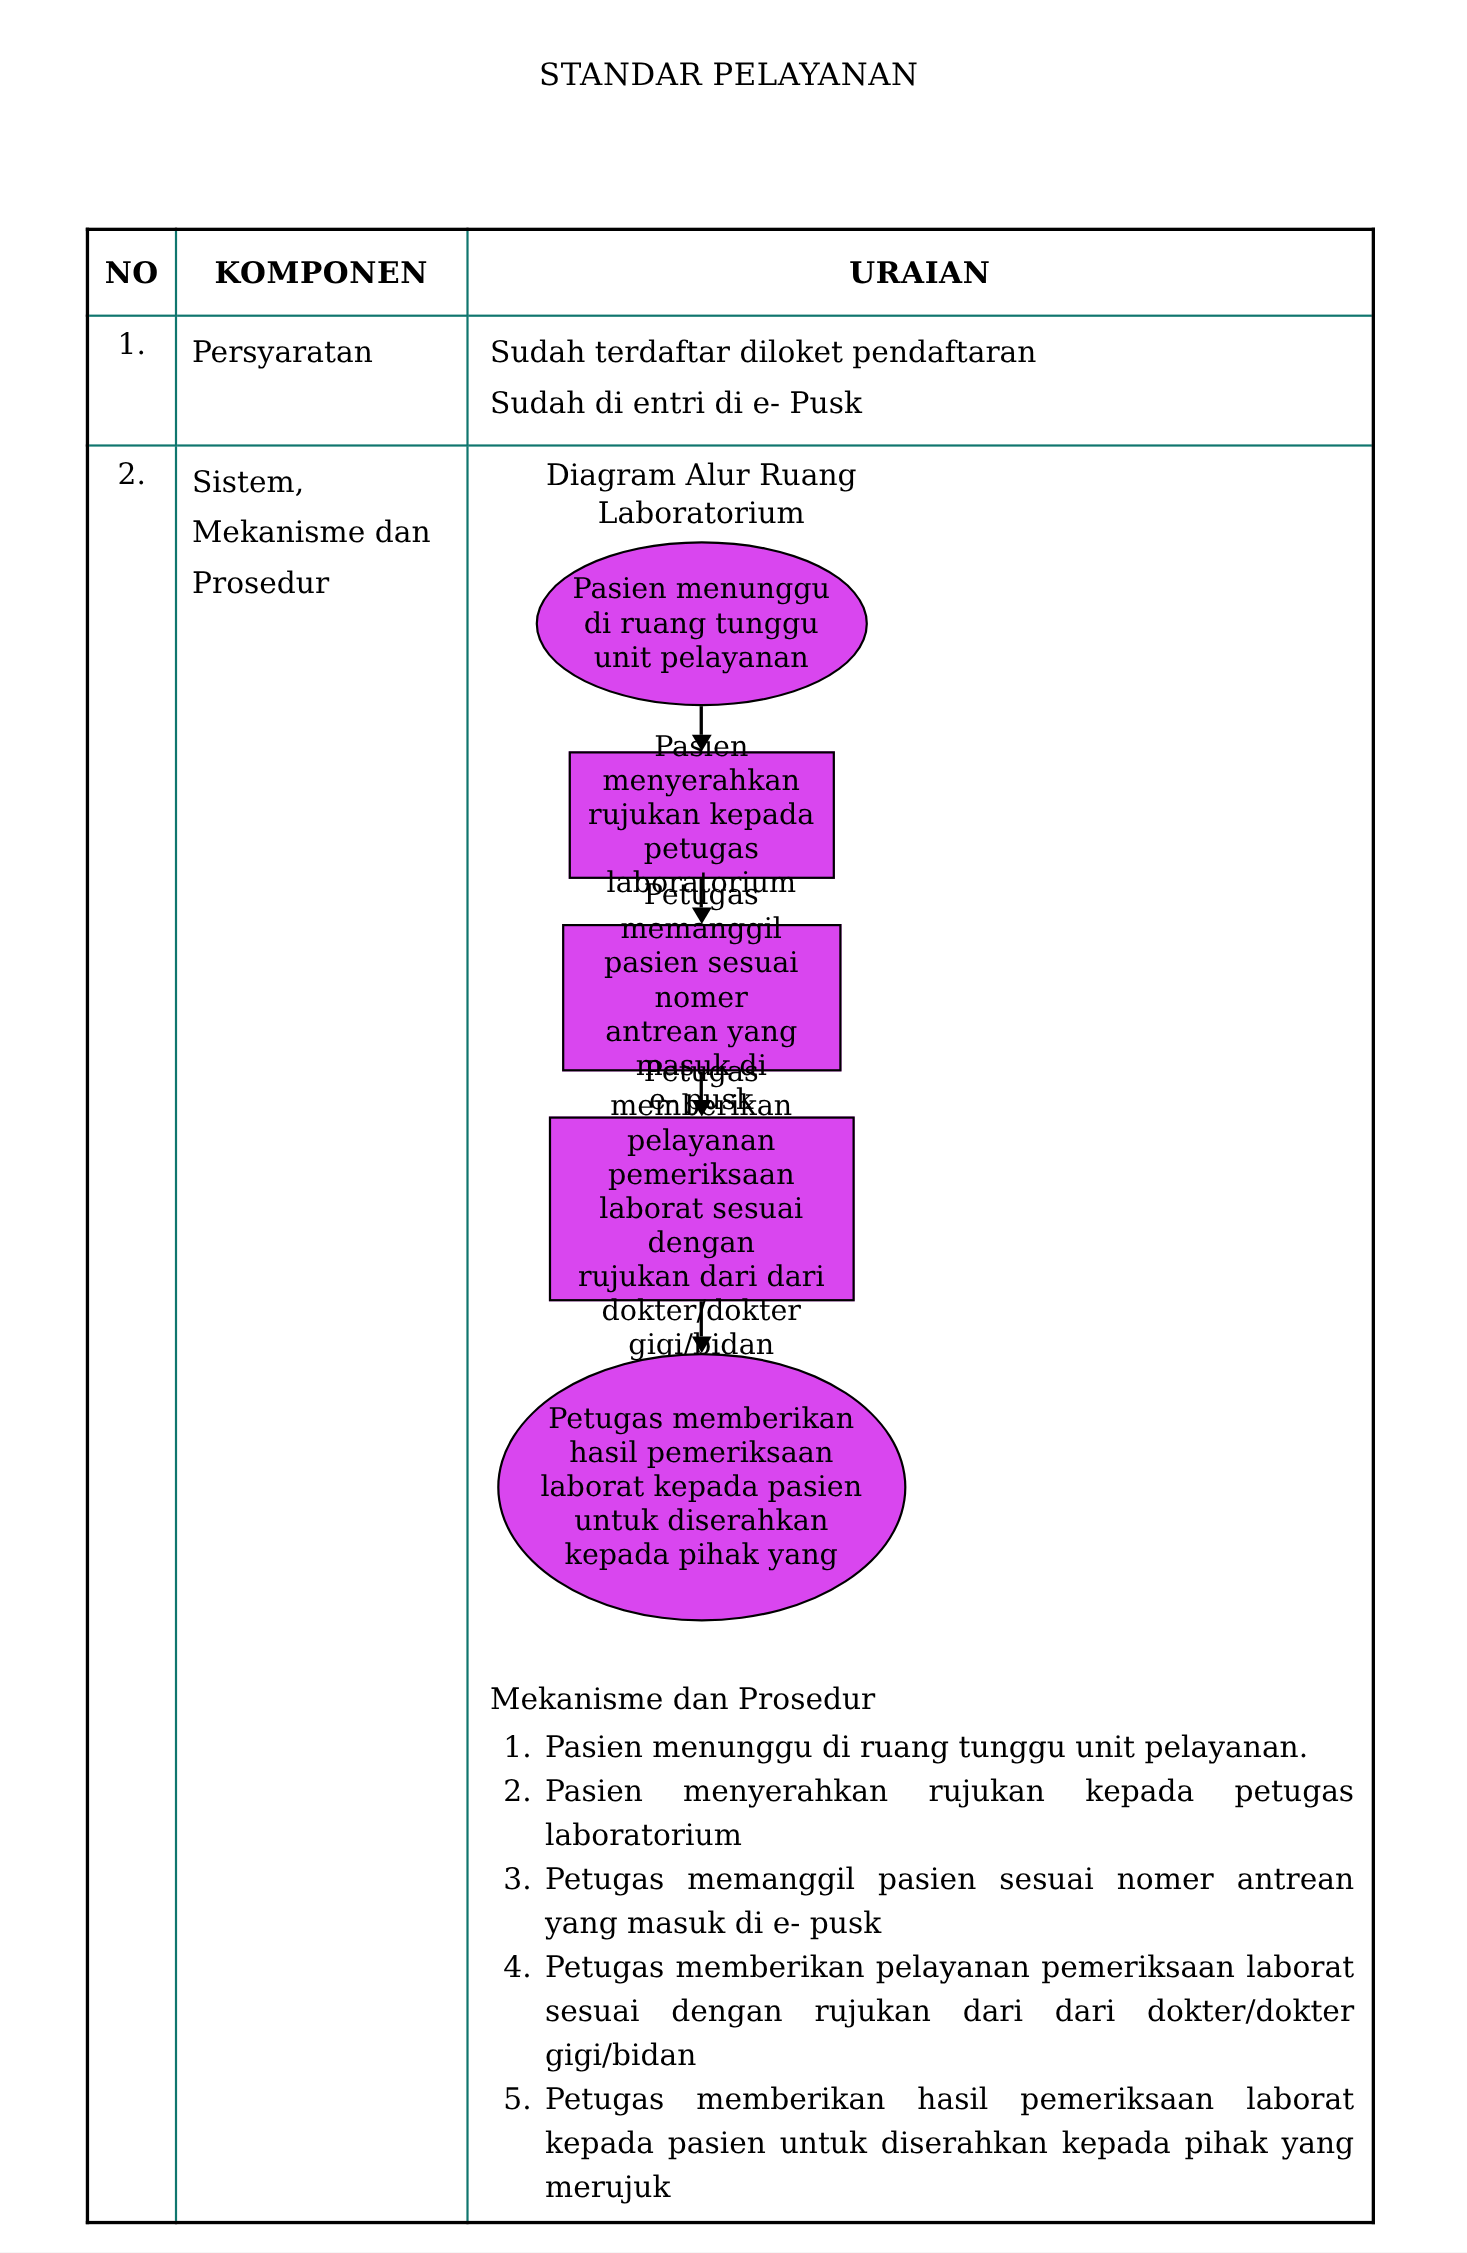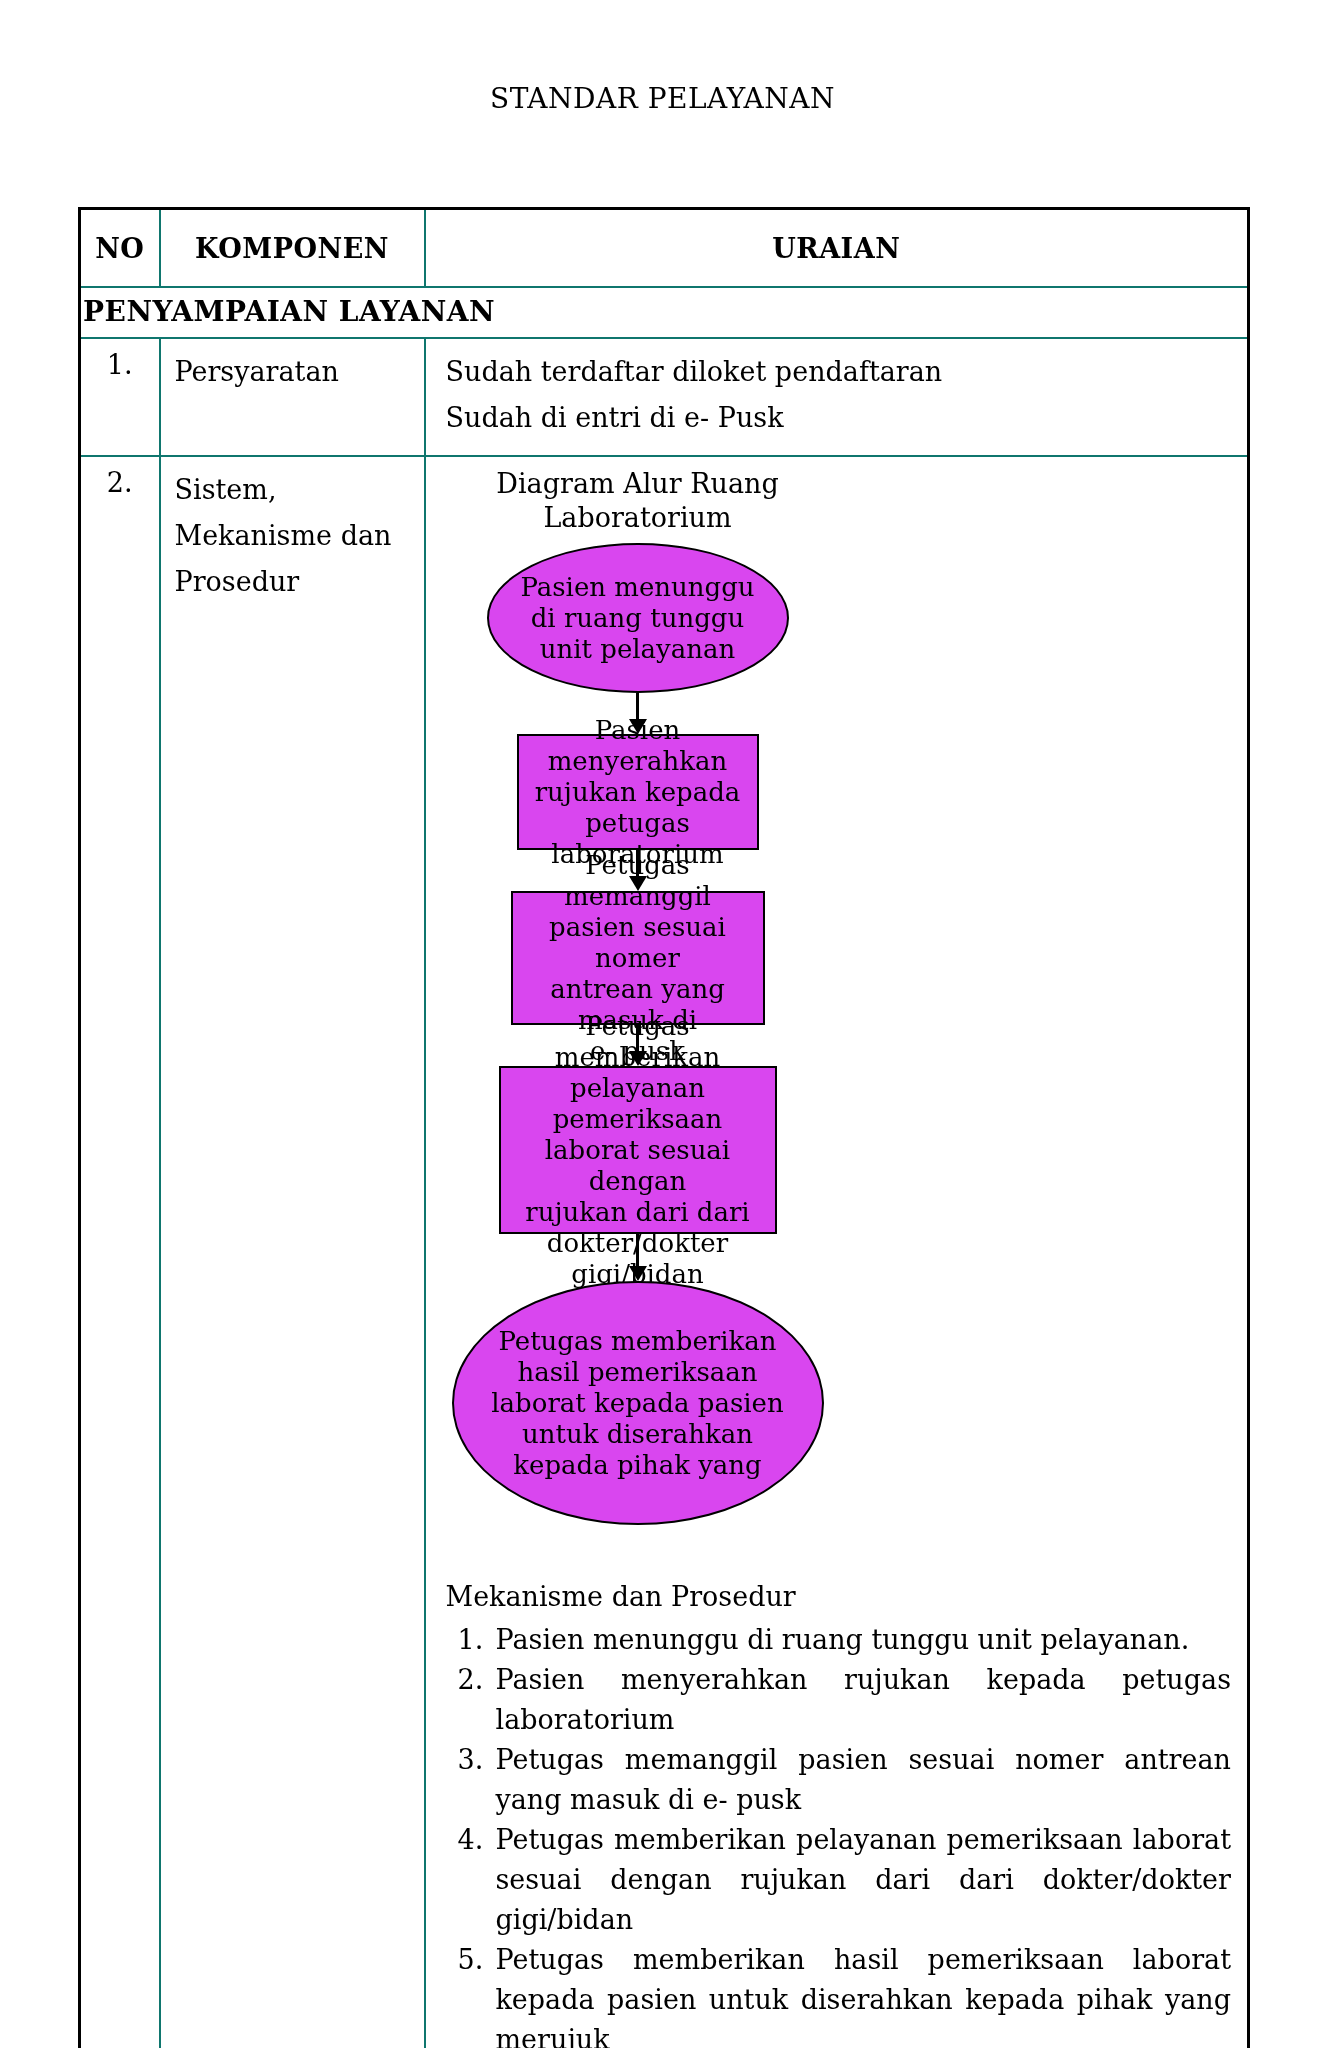--- a/index.html
+++ b/index.html
@@ -3,21 +3,21 @@
 <meta charset="utf-8">
 <style>
   html,body{margin:0;padding:0;background:#e8e8e8;}
   .page{
     width:1334px;height:2048px;background:#ffffff;color:#000;
     font-family:"DejaVu Serif", serif;position:relative;overflow:hidden;
   }
   
   .doc-title{
     position:absolute;left:78px;top:48px;width:1169px;
-    text-align:center;font-size:28px;line-height:40px;letter-spacing:.5px;margin-top:31px;
+    text-align:center;font-size:28px;line-height:40px;letter-spacing:.5px;
   }
   .doc-title div{white-space:nowrap;}
   
   table.main{
     position:absolute;left:78px;top:207px;width:1169px;
     border-collapse:collapse;table-layout:fixed;border:3px solid #000;
   }
   col.c-no{width:80px;} col.c-komp{width:265px;} col.c-ur{width:824px;}
   td,th{border:2px solid #0f766e;vertical-align:top;padding:0;font-weight:normal;}
   tr.hdr th{
@@ -78,23 +78,20 @@
         <col class="c-ur">
       </colgroup>
 
     <tbody>
         <tr class="hdr">
       <th>NO</th>
       <th>KOMPONEN</th>
       <th>URAIAN</th>
     </tr>
 
-    <tr>
-      <td class="section" colspan="3">PENYAMPAIAN LAYANAN</td>
-    </tr>
 
     <tr>
       <td class="cell-no">1.</td>
       <td class="cell-komp">Persyaratan</td>
       <td class="cell-ur">
         <div class="row1-ur">
           <div>Sudah terdaftar diloket pendaftaran</div>
           <div>Sudah di entri di e- Pusk</div>
         </div>
       </td>

